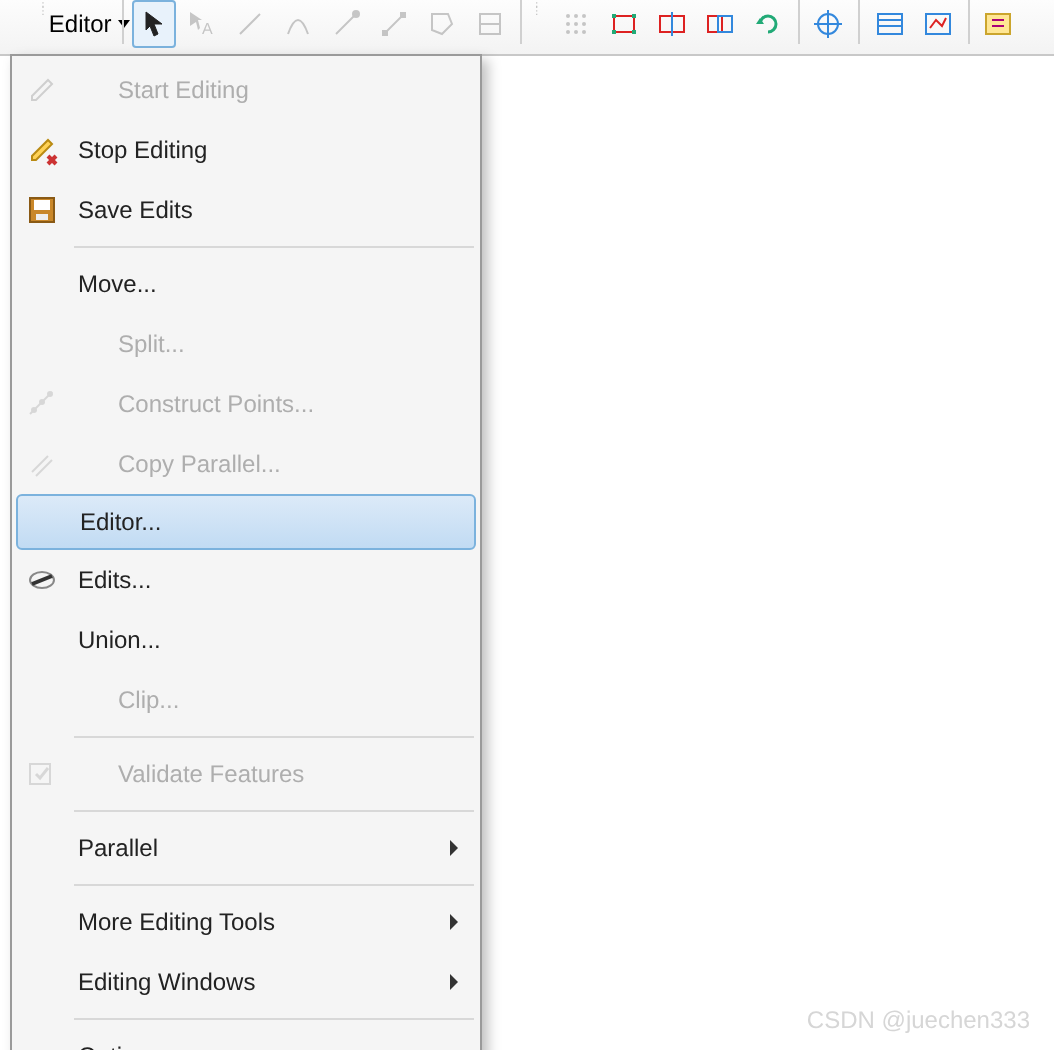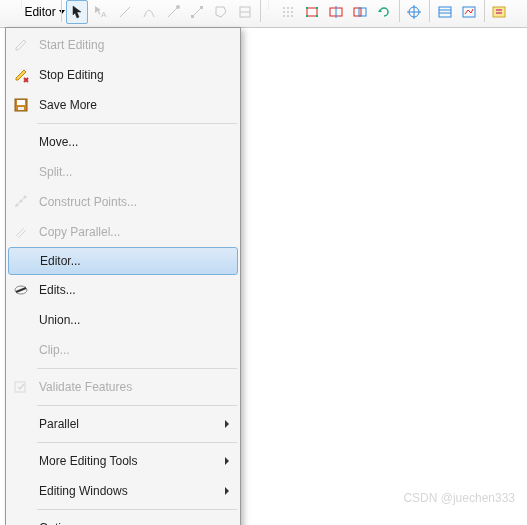--- a/index.html
+++ b/index.html
@@ -85,21 +85,21 @@
     display: flex;
     align-items: center;
     justify-content: center;
     flex-shrink: 0;
   }
   .menu-label {
     flex: 1;
     padding-left: 4px;
     color: #222;
   }
-  .menu-item.disabled .menu-label { color: #aeaeae; }
+  .menu-item.disabled .menu-label { color: #aeaeae; margin-left: 20px; }
   .menu-item.disabled svg { opacity: 0.5; }
   .menu-item.hover {
     background: linear-gradient(#dceaf8, #c1dbf3);
     border: 1px solid #7bb2dd;
     border-radius: 3px;
     margin: 0 1px;
     height: 28px;
   }
   .menu-item.hover .menu-icon-col { width: 27px; }
   .menu-sep {
@@ -110,21 +110,21 @@
   .submenu-arrow {
     width: 0; height: 0;
     border-top: 4px solid transparent;
     border-bottom: 4px solid transparent;
     border-left: 4px solid #333;
     margin-right: 10px;
   }
   .watermark {
     position: absolute;
     right: 12px;
-    bottom: 20px;
+    bottom: 8px;
     font-size: 12px;
     color: #d6d6d6;
     font-family: Arial, sans-serif;
   }
   svg { display: block; }
 </style>
 </head>
 <body>
 
 <div class="toolbar">
@@ -289,21 +289,21 @@
   </div>
 
   <div class="menu-item">
     <div class="menu-icon-col">
         <svg width="16" height="16">
           <rect x="2" y="2" width="12" height="12" fill="#c9872a" stroke="#8a5a15"></rect>
           <rect x="4" y="3" width="8" height="5" fill="#fff"></rect>
           <rect x="5" y="10" width="6" height="3" fill="#eee"></rect>
         </svg>
       </div>
-    <span class="menu-label">Save More</span>
+    <span class="menu-label">Save Edits</span>
   </div>
 
   <div class="menu-sep"></div>
 
   <div class="menu-item">
     <div class="menu-icon-col"></div>
     <span class="menu-label">Move...</span>
   </div>
 
   <div class="menu-item disabled">

